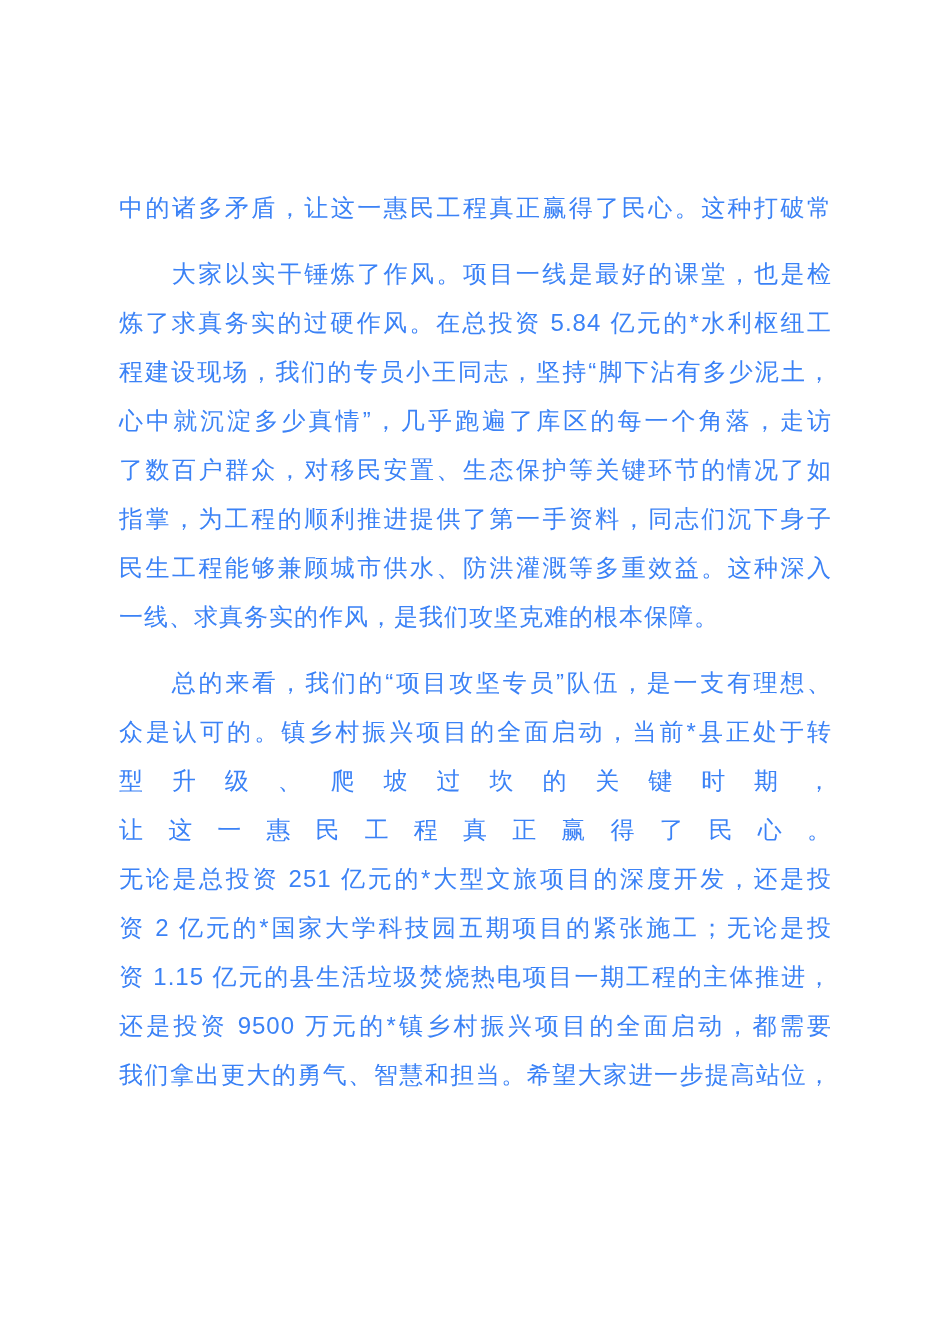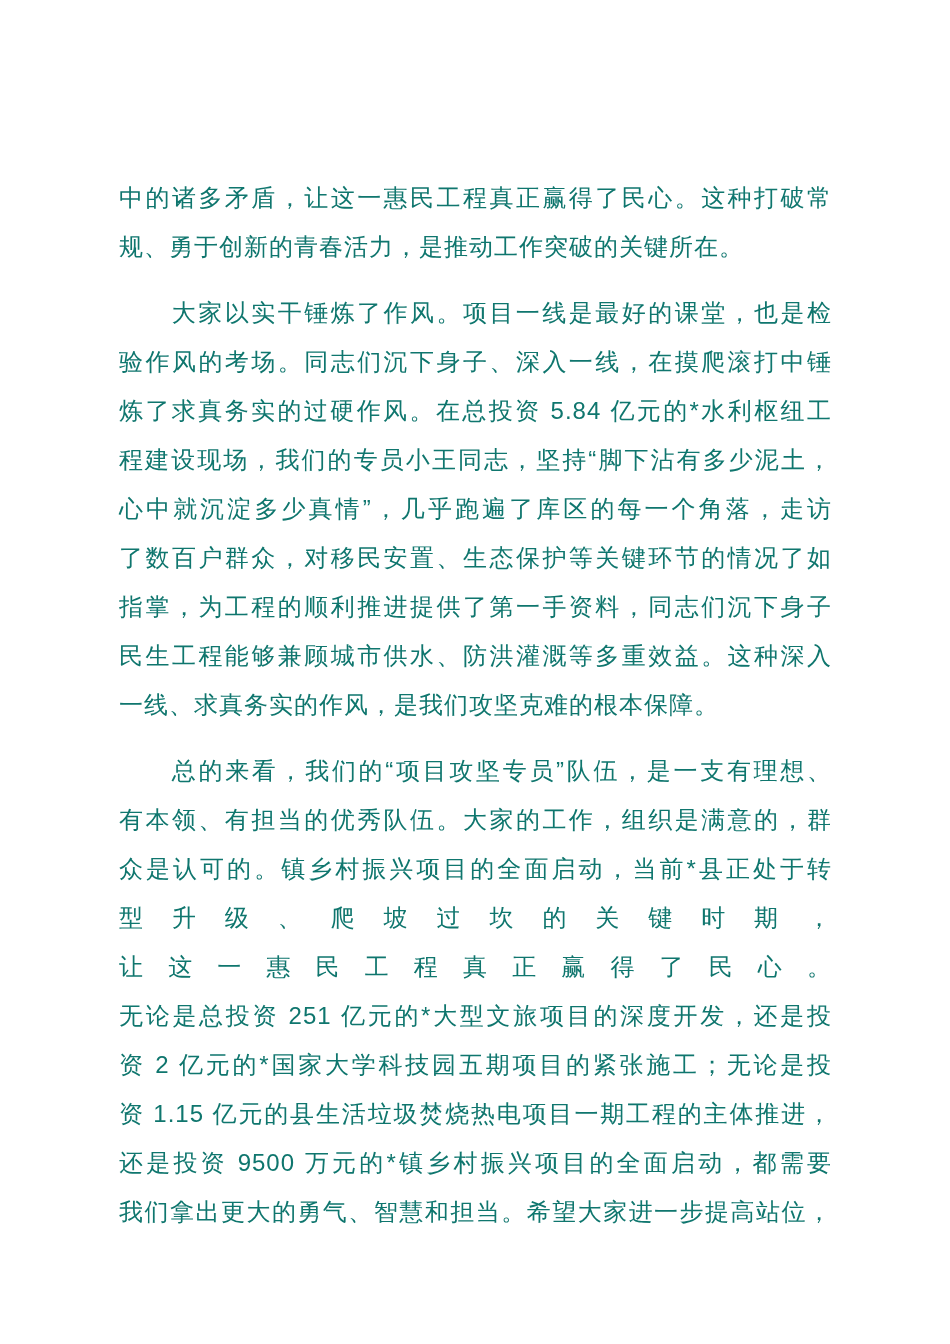--- a/index.html
+++ b/index.html
@@ -17,23 +17,23 @@
   .page {
     position: absolute;
     left: 0; top: 0;
     width: 950px;
     height: 1344px;
     background: #ffffff;
   }
   .text-block {
     position: absolute;
     left: 119px;
-    top: 173px;
+    top: 183px;
     width: 713px;
-    color: #0f766e;
+    color: #3b82f6;
     font-size: 24px;
     line-height: 49px;
     letter-spacing: 1px;
   }
   .paragraph {
     margin: 0 0 17px 0;
   }
   .paragraph:last-child { margin-bottom: 0; }
   .line {
     text-align: justify;
@@ -49,36 +49,33 @@
     text-indent: 2.2em;
   }
 </style>
 </head>
 <body>
 
 <div class="page">
   <div class="text-block">
       <div class="paragraph">
         <div class="line full">中的诸多矛盾，让这一惠民工程真正赢得了民心。这种打破常</div>
-        <div class="line">规、勇于创新的青春活力，是推动工作突破的关键所在。</div>
       </div>
       <div class="paragraph">
         <div class="line full indent">大家以实干锤炼了作风。项目一线是最好的课堂，也是检</div>
-        <div class="line full">验作风的考场。同志们沉下身子、深入一线，在摸爬滚打中锤</div>
         <div class="line full">炼了求真务实的过硬作风。在总投资 5.84 亿元的*水利枢纽工</div>
         <div class="line full">程建设现场，我们的专员小王同志，坚持“脚下沾有多少泥土，</div>
         <div class="line full">心中就沉淀多少真情”，几乎跑遍了库区的每一个角落，走访</div>
         <div class="line full">了数百户群众，对移民安置、生态保护等关键环节的情况了如</div>
         <div class="line full">指掌，为工程的顺利推进提供了第一手资料，同志们沉下身子</div>
         <div class="line full">民生工程能够兼顾城市供水、防洪灌溉等多重效益。这种深入</div>
         <div class="line">一线、求真务实的作风，是我们攻坚克难的根本保障。</div>
       </div>
       <div class="paragraph">
         <div class="line full indent">总的来看，我们的“项目攻坚专员”队伍，是一支有理想、</div>
-        <div class="line full">有本领、有担当的优秀队伍。大家的工作，组织是满意的，群</div>
         <div class="line full">众是认可的。镇乡村振兴项目的全面启动，当前*县正处于转</div>
         <div class="line full">型升级、爬坡过坎的关键时期，让这一惠民工程真正赢得了民心。</div>
         <div class="line full">无论是总投资 251 亿元的*大型文旅项目的深度开发，还是投</div>
         <div class="line full">资 2 亿元的*国家大学科技园五期项目的紧张施工；无论是投</div>
         <div class="line full">资 1.15 亿元的县生活垃圾焚烧热电项目一期工程的主体推进，</div>
         <div class="line full">还是投资 9500 万元的*镇乡村振兴项目的全面启动，都需要</div>
         <div class="line full">我们拿出更大的勇气、智慧和担当。希望大家进一步提高站位，</div>
       </div>
     </div>
 </div>

